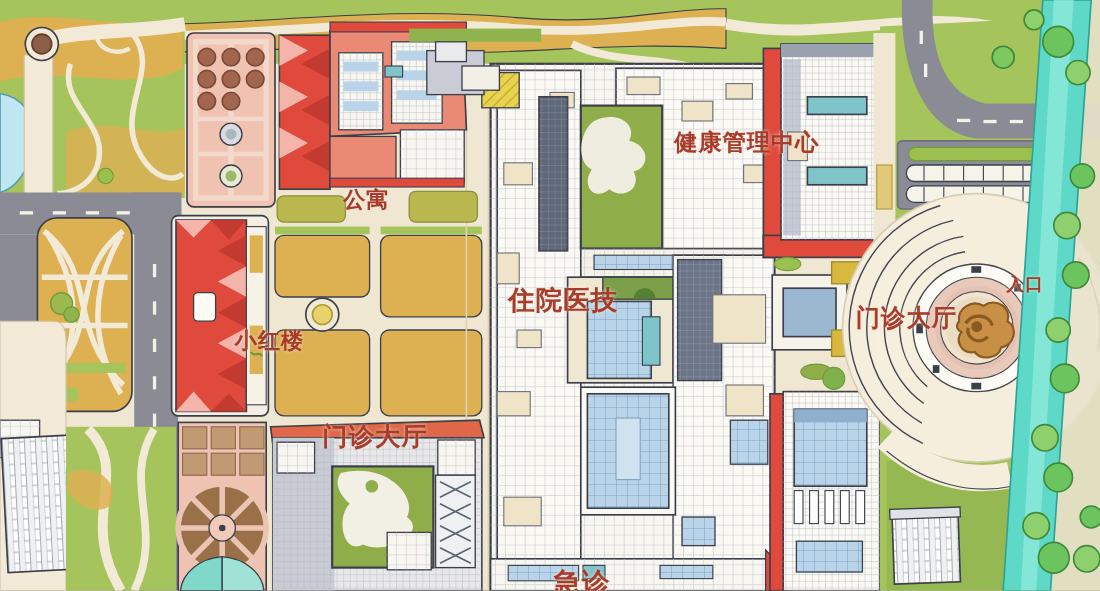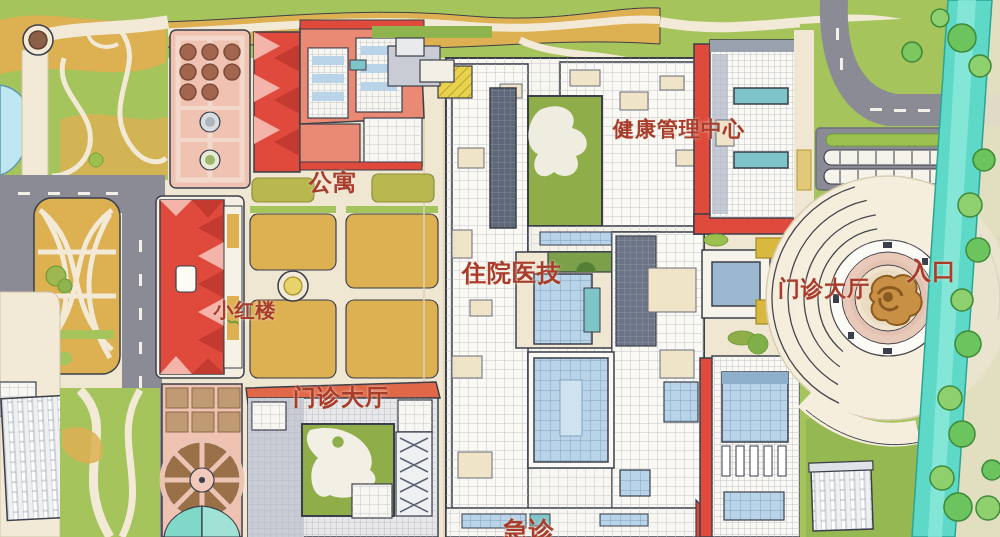--- a/index.html
+++ b/index.html
@@ -426,21 +426,21 @@
           <circle cx="988" cy="508" r="12" fill="#8ed06e"></circle>
       <circle cx="992" cy="470" r="10" fill="#6cc45e"></circle>
           <circle cx="940" cy="18" r="9" fill="#8ed06e"></circle>
       <circle cx="912" cy="52" r="10" fill="#7cc85e"></circle>
     </g>
   </g>
 </svg>
 
 <div>
   <div class="map-label" style="left:679px;top:129px;font-size:21px">健康管理中心</div>
-  <div class="map-label" style="left:333px;top:182px;font-size:23px">公寓</div>
+  <div class="map-label" style="left:333px;top:182px;font-size:20px">公寓</div>
   <div class="map-label" style="left:512px;top:273px;font-size:24px">住院医技</div>
   <div class="map-label" style="left:245px;top:310px;font-size:20px">小红楼</div>
   <div class="map-label" style="left:824px;top:289px;font-size:22px">门诊大厅</div>
-  <div class="map-label" style="left:932px;top:271px;font-size:24px">入口</div>
+  <div class="map-label" style="left:932px;top:259px;font-size:16px">入口</div>
   <div class="map-label" style="left:341px;top:397px;font-size:23px">门诊大厅</div>
   <div class="map-label" style="left:529px;top:530px;font-size:25px">急诊</div>
 </div>
 </div>
 
 </body></html>

